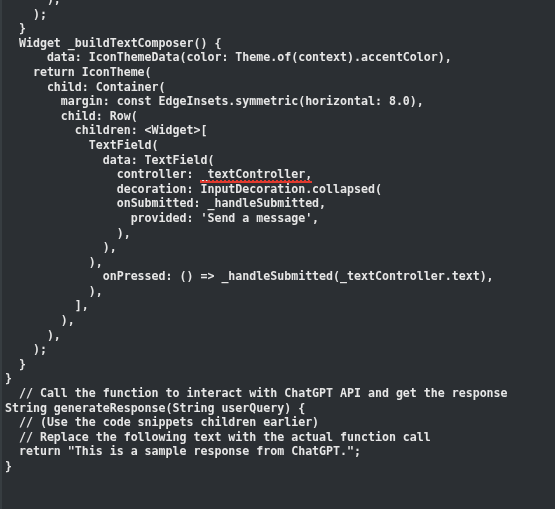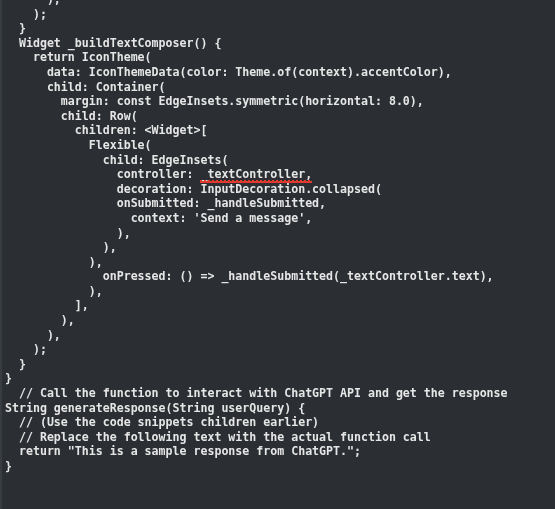--- a/index.html
+++ b/index.html
@@ -74,32 +74,32 @@
 </head>
 <body>
 
 <div id="editor-root">
   <div id="gutter-edge"></div>
   <div id="code-surface">
       <div class="code-line"><span>      ), </span></div>
       <div class="code-line"><span>    );</span></div>
       <div class="code-line"><span>  }</span></div>
       <div class="code-line"><span>  Widget _buildTextComposer() {</span></div>
+      <div class="code-line"><span>      data: IconThemeData(color: Theme.of(context).accentColor),</span></div>
       <div class="code-line"><span>    return IconTheme(</span></div>
-      <div class="code-line"><span>      data: IconThemeData(color: Theme.of(context).accentColor),</span></div>
       <div class="code-line"><span>      child: Container(</span></div>
       <div class="code-line"><span>        margin: const EdgeInsets.symmetric(horizontal: 8.0),</span></div>
       <div class="code-line"><span>        child: Row(</span></div>
       <div class="code-line"><span>          children: &lt;Widget&gt;[</span></div>
-      <div class="code-line"><span>            Flexible(</span></div>
-      <div class="code-line"><span>              child: EdgeInsets(</span></div>
+      <div class="code-line"><span>            TextField(</span></div>
+      <div class="code-line"><span>              data: TextField(</span></div>
       <div class="code-line"><span>                controller: </span><span class="squiggle">_textController,</span></div>
       <div class="code-line"><span>                decoration: InputDecoration.collapsed(</span></div>
       <div class="code-line"><span>                onSubmitted: _handleSubmitted,</span></div>
-      <div class="code-line"><span>                  context: 'Send a message',</span></div>
+      <div class="code-line"><span>                  provided: 'Send a message',</span></div>
       <div class="code-line"><span>                ),</span></div>
       <div class="code-line"><span>              ),</span></div>
       <div class="code-line"><span>            ),</span></div>
       <div class="code-line"><span>              onPressed: () =&gt; _handleSubmitted(_textController.text),</span></div>
       <div class="code-line"><span>            ),</span></div>
       <div class="code-line"><span>          ],</span></div>
       <div class="code-line"><span>        ),</span></div>
       <div class="code-line"><span>      ),</span></div>
       <div class="code-line"><span>    );</span></div>
       <div class="code-line"><span>  }</span></div>

